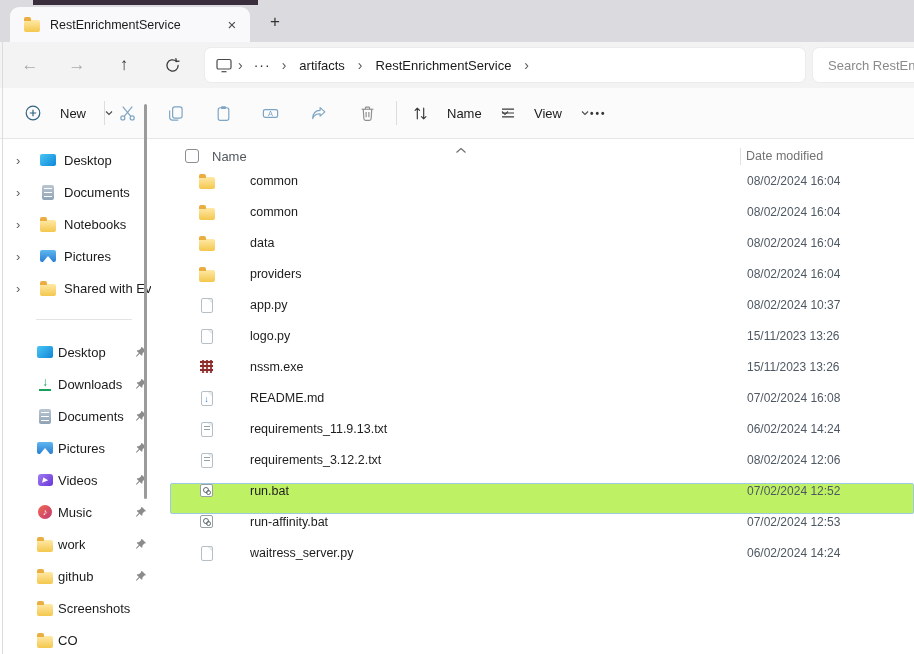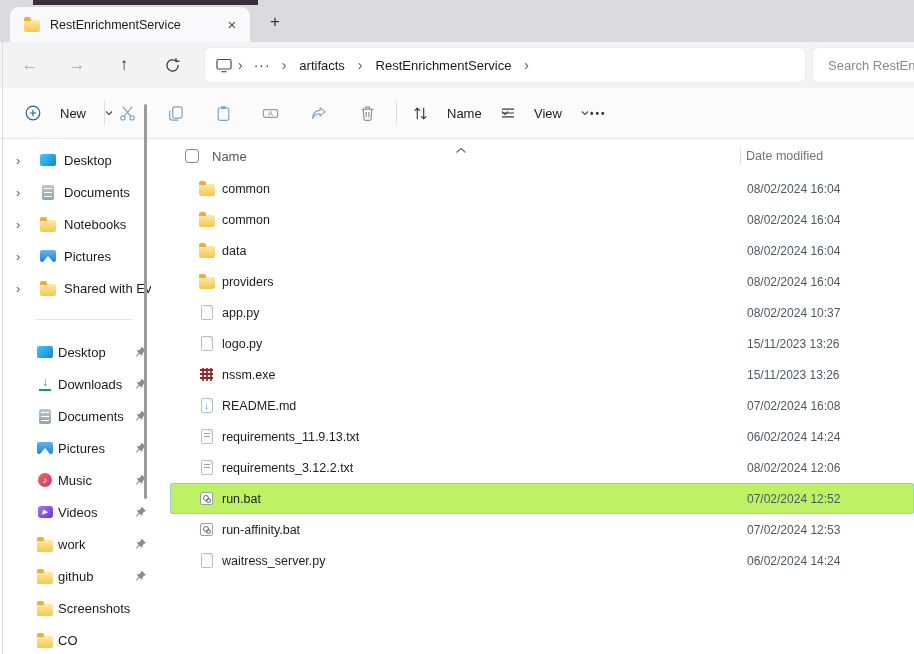--- a/index.html
+++ b/index.html
@@ -61,22 +61,22 @@
 
   
   .list-header{position:absolute;left:160px;right:0;top:139px;height:34px;display:flex;align-items:center;}
   .checkbox{width:14px;height:14px;border:1px solid #8a8f94;border-radius:3px;background:#fdfdfd;margin-left:25px;}
   .col-name{font-size:13px;color:#51585e;margin-left:13px;}
   .sort-caret{position:absolute;left:295px;top:1px;}
   .col-date-sep{position:absolute;left:580px;top:9px;width:1px;height:17px;background:#e1e1e1;}
   .col-date{position:absolute;left:586px;font-size:12.5px;color:#737373;}
 
   .rows{position:absolute;left:170px;right:0;top:173px;}
-  .file-row{height:31px;display:flex;align-items:center;padding-left:27px;position:relative;
-            border:1px solid transparent;border-radius:2px;}
+  .file-row{height:31px;display:flex;padding-left:27px;position:relative;
+            border:1px solid transparent;border-radius:2px;gap:28px;}
   .file-row.selected{border-color:#9cc8e2;background:#bef264;}
   .file-icon-box{width:17px;display:flex;justify-content:center;margin-right:7px;}
   .file-name{font-size:12.5px;color:#1d1d1d;white-space:nowrap;}
   .file-date{position:absolute;left:576px;font-size:12px;color:#4e5862;}
 
   
   .fic{display:inline-block;position:relative;}
   .ic-folder{width:16px;height:12px;border-radius:2px;background:linear-gradient(180deg,#ffe9a6,#f4c74d);margin-top:3px;}
   .ic-folder::before{content:"";position:absolute;top:-3px;left:0;width:7px;height:4px;
                      border-radius:2px 2px 0 0;background:#e9ae3f;}
@@ -321,35 +321,35 @@
           <span class="side-label">Pictures</span>
           <span class="pin-box">
             <svg width="13" height="13" viewBox="0 0 16 16" fill="#8b8b8b">
               <path d="M9.8 1.2l5 5-1.2.6-1-.1-2.3 2.8.2 1.6-1 1-2.6-2.6-3.6 3.6-.9-.9 3.6-3.6L3.4 6l1-1 1.6.2 2.8-2.3-.1-1z"></path>
             </svg>
           </span>
         </li>
 
         <li class="side-item pinned-row">
           <span class="side-icon-box">
+            <i class="fic ic-videos"></i>
+          </span>
+          <span class="side-label">Videos</span>
+          <span class="pin-box">
+            <svg width="13" height="13" viewBox="0 0 16 16" fill="#8b8b8b">
+              <path d="M9.8 1.2l5 5-1.2.6-1-.1-2.3 2.8.2 1.6-1 1-2.6-2.6-3.6 3.6-.9-.9 3.6-3.6L3.4 6l1-1 1.6.2 2.8-2.3-.1-1z"></path>
+            </svg>
+          </span>
+        </li>
+
+        <li class="side-item pinned-row">
+          <span class="side-icon-box">
             <i class="fic ic-music"></i>
           </span>
           <span class="side-label">Music</span>
-          <span class="pin-box">
-            <svg width="13" height="13" viewBox="0 0 16 16" fill="#8b8b8b">
-              <path d="M9.8 1.2l5 5-1.2.6-1-.1-2.3 2.8.2 1.6-1 1-2.6-2.6-3.6 3.6-.9-.9 3.6-3.6L3.4 6l1-1 1.6.2 2.8-2.3-.1-1z"></path>
-            </svg>
-          </span>
-        </li>
-
-        <li class="side-item pinned-row">
-          <span class="side-icon-box">
-            <i class="fic ic-videos"></i>
-          </span>
-          <span class="side-label">Videos</span>
           <span class="pin-box">
             <svg width="13" height="13" viewBox="0 0 16 16" fill="#8b8b8b">
               <path d="M9.8 1.2l5 5-1.2.6-1-.1-2.3 2.8.2 1.6-1 1-2.6-2.6-3.6 3.6-.9-.9 3.6-3.6L3.4 6l1-1 1.6.2 2.8-2.3-.1-1z"></path>
             </svg>
           </span>
         </li>
 
         <li class="side-item pinned-row">
           <span class="side-icon-box">
             <i class="fic ic-folder"></i>

